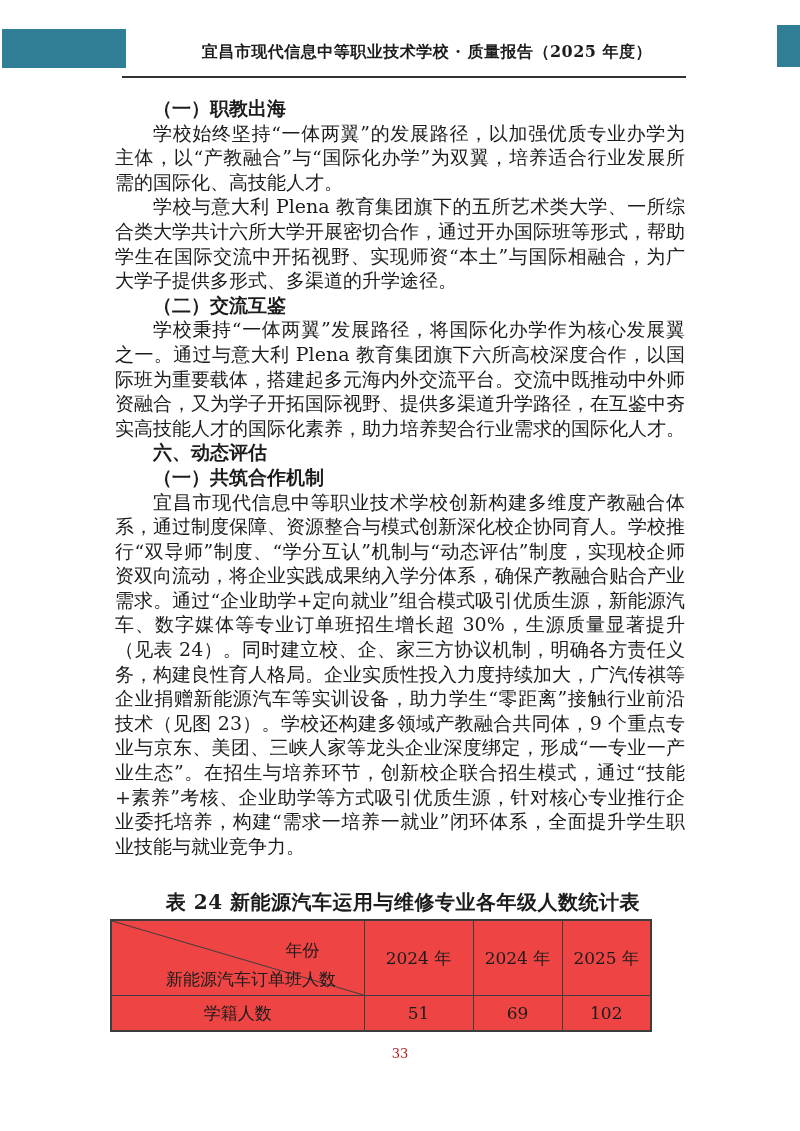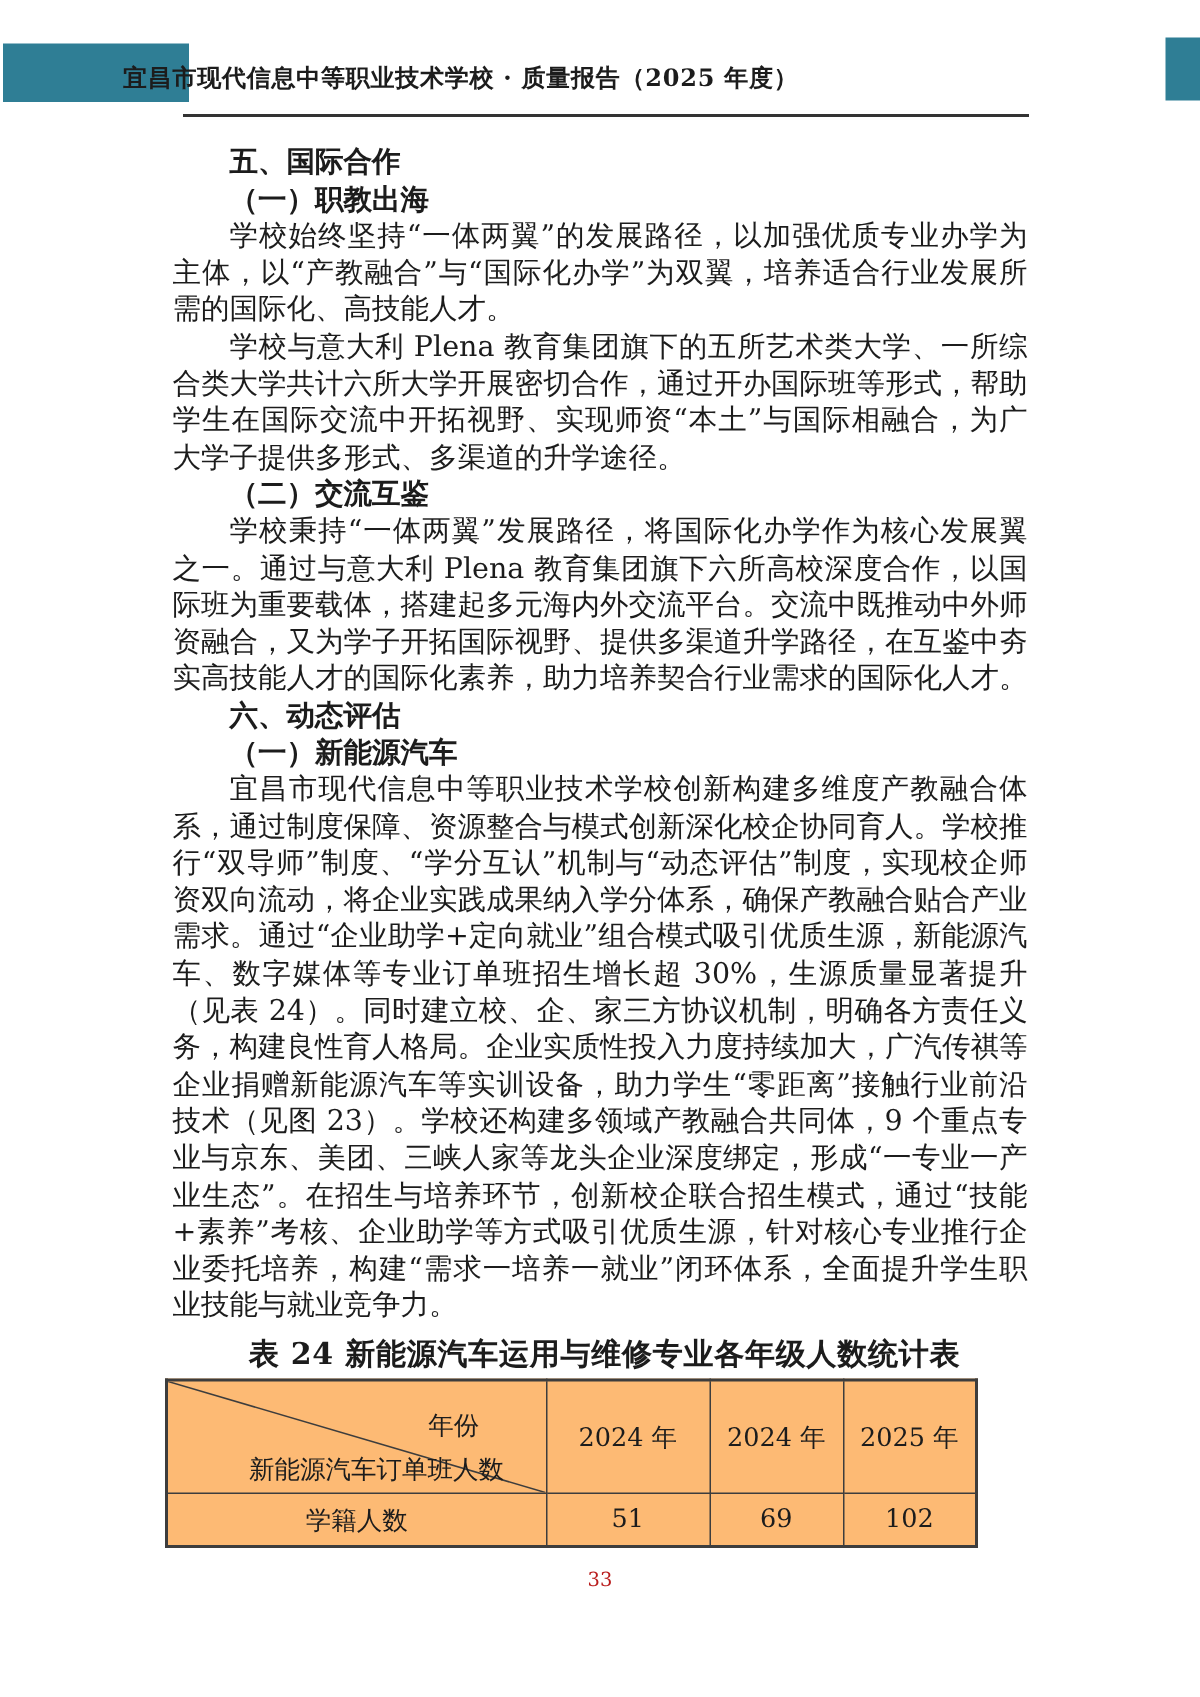--- a/index.html
+++ b/index.html
@@ -20,21 +20,21 @@
     background: #2f7e95;
   }
   .accent-right {
     position: absolute; left: 777px; top: 25px;
     width: 23px; height: 42px;
     background: #2f7e95;
   }
   .header-title {
     position: absolute; left: 82px; top: 42px;
     width: 570px;
-    text-align: left;
+    text-align: right;
     font-size: 16px;
     font-weight: 600;
     letter-spacing: 0.5px;
     white-space: nowrap;
   }
   .header-rule {
     position: absolute; left: 122px; top: 76px;
     width: 564px; height: 2px;
     background: #333333;
   }
@@ -66,21 +66,21 @@
     text-align: center;
     font-size: 20px;
     font-weight: bold;
     letter-spacing: 0.5px;
   }
   table.stats {
     position: absolute; left: 110px; top: 919px;
     width: 540px;
     border-collapse: collapse;
     table-layout: fixed;
-    background: #fdba74;
+    background: #ef4444;
     border: 2px solid #3d3d3d;
   }
   table.stats td {
     border: 1px solid #3d3d3d;
     text-align: center;
     vertical-align: middle;
     font-size: 17px;
     padding: 0;
   }
   tr.head-row td { height: 74px; }
@@ -114,28 +114,27 @@
 <body>
 
 <div class="page">
 
   <div class="accent-left"></div>
   <div class="accent-right"></div>
   <div class="header-title">宜昌市现代信息中等职业技术学校 · 质量报告（2025 年度）</div>
   <div class="header-rule"></div>
 
   <div class="content">
-    <h2>五、国际合作</h2>
     <h3>（一）职教出海</h3>
     <p>学校始终坚持“一体两翼”的发展路径，以加强优质专业办学为主体，以“产教融合”与“国际化办学”为双翼，培养适合行业发展所需的国际化、高技能人才。</p>
     <p>学校与意大利 Plena 教育集团旗下的五所艺术类大学、一所综合类大学共计六所大学开展密切合作，通过开办国际班等形式，帮助学生在国际交流中开拓视野、实现师资“本土”与国际相融合，为广大学子提供多形式、多渠道的升学途径。</p>
     <h3>（二）交流互鉴</h3>
     <p>学校秉持“一体两翼”发展路径，将国际化办学作为核心发展翼之一。通过与意大利 Plena 教育集团旗下六所高校深度合作，以国际班为重要载体，搭建起多元海内外交流平台。交流中既推动中外师资融合，又为学子开拓国际视野、提供多渠道升学路径，在互鉴中夯实高技能人才的国际化素养，助力培养契合行业需求的国际化人才。</p>
     <h2>六、动态评估</h2>
-    <h3>（一）新能源汽车</h3>
+    <h3>（一）共筑合作机制</h3>
     <p>宜昌市现代信息中等职业技术学校创新构建多维度产教融合体系，通过制度保障、资源整合与模式创新深化校企协同育人。学校推行“双导师”制度、“学分互认”机制与“动态评估”制度，实现校企师资双向流动，将企业实践成果纳入学分体系，确保产教融合贴合产业需求。通过“企业助学+定向就业”组合模式吸引优质生源，新能源汽车、数字媒体等专业订单班招生增长超 30%，生源质量显著提升（见表 24）。同时建立校、企、家三方协议机制，明确各方责任义务，构建良性育人格局。企业实质性投入力度持续加大，广汽传祺等企业捐赠新能源汽车等实训设备，助力学生“零距离”接触行业前沿技术（见图 23）。学校还构建多领域产教融合共同体，9 个重点专业与京东、美团、三峡人家等龙头企业深度绑定，形成“一专业一产业生态”。在招生与培养环节，创新校企联合招生模式，通过“技能+素养”考核、企业助学等方式吸引优质生源，针对核心专业推行企业委托培养，构建“需求一培养一就业”闭环体系，全面提升学生职业技能与就业竞争力。</p>
   </div>
 
   <div class="table-caption">表 24 新能源汽车运用与维修专业各年级人数统计表</div>
 
   <table class="stats">
     <colgroup>
       <col style="width:253px">
       <col style="width:109px">
       <col style="width:89px">

